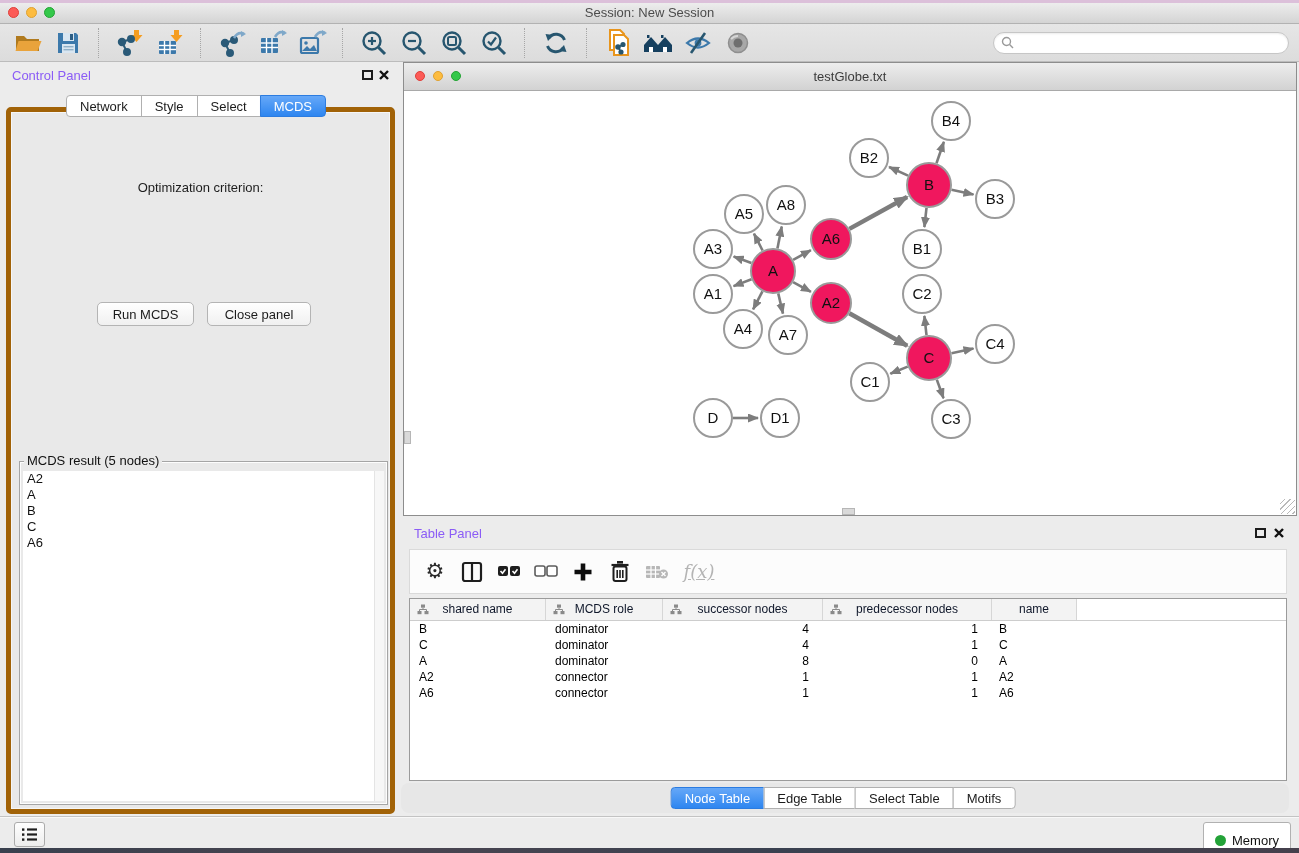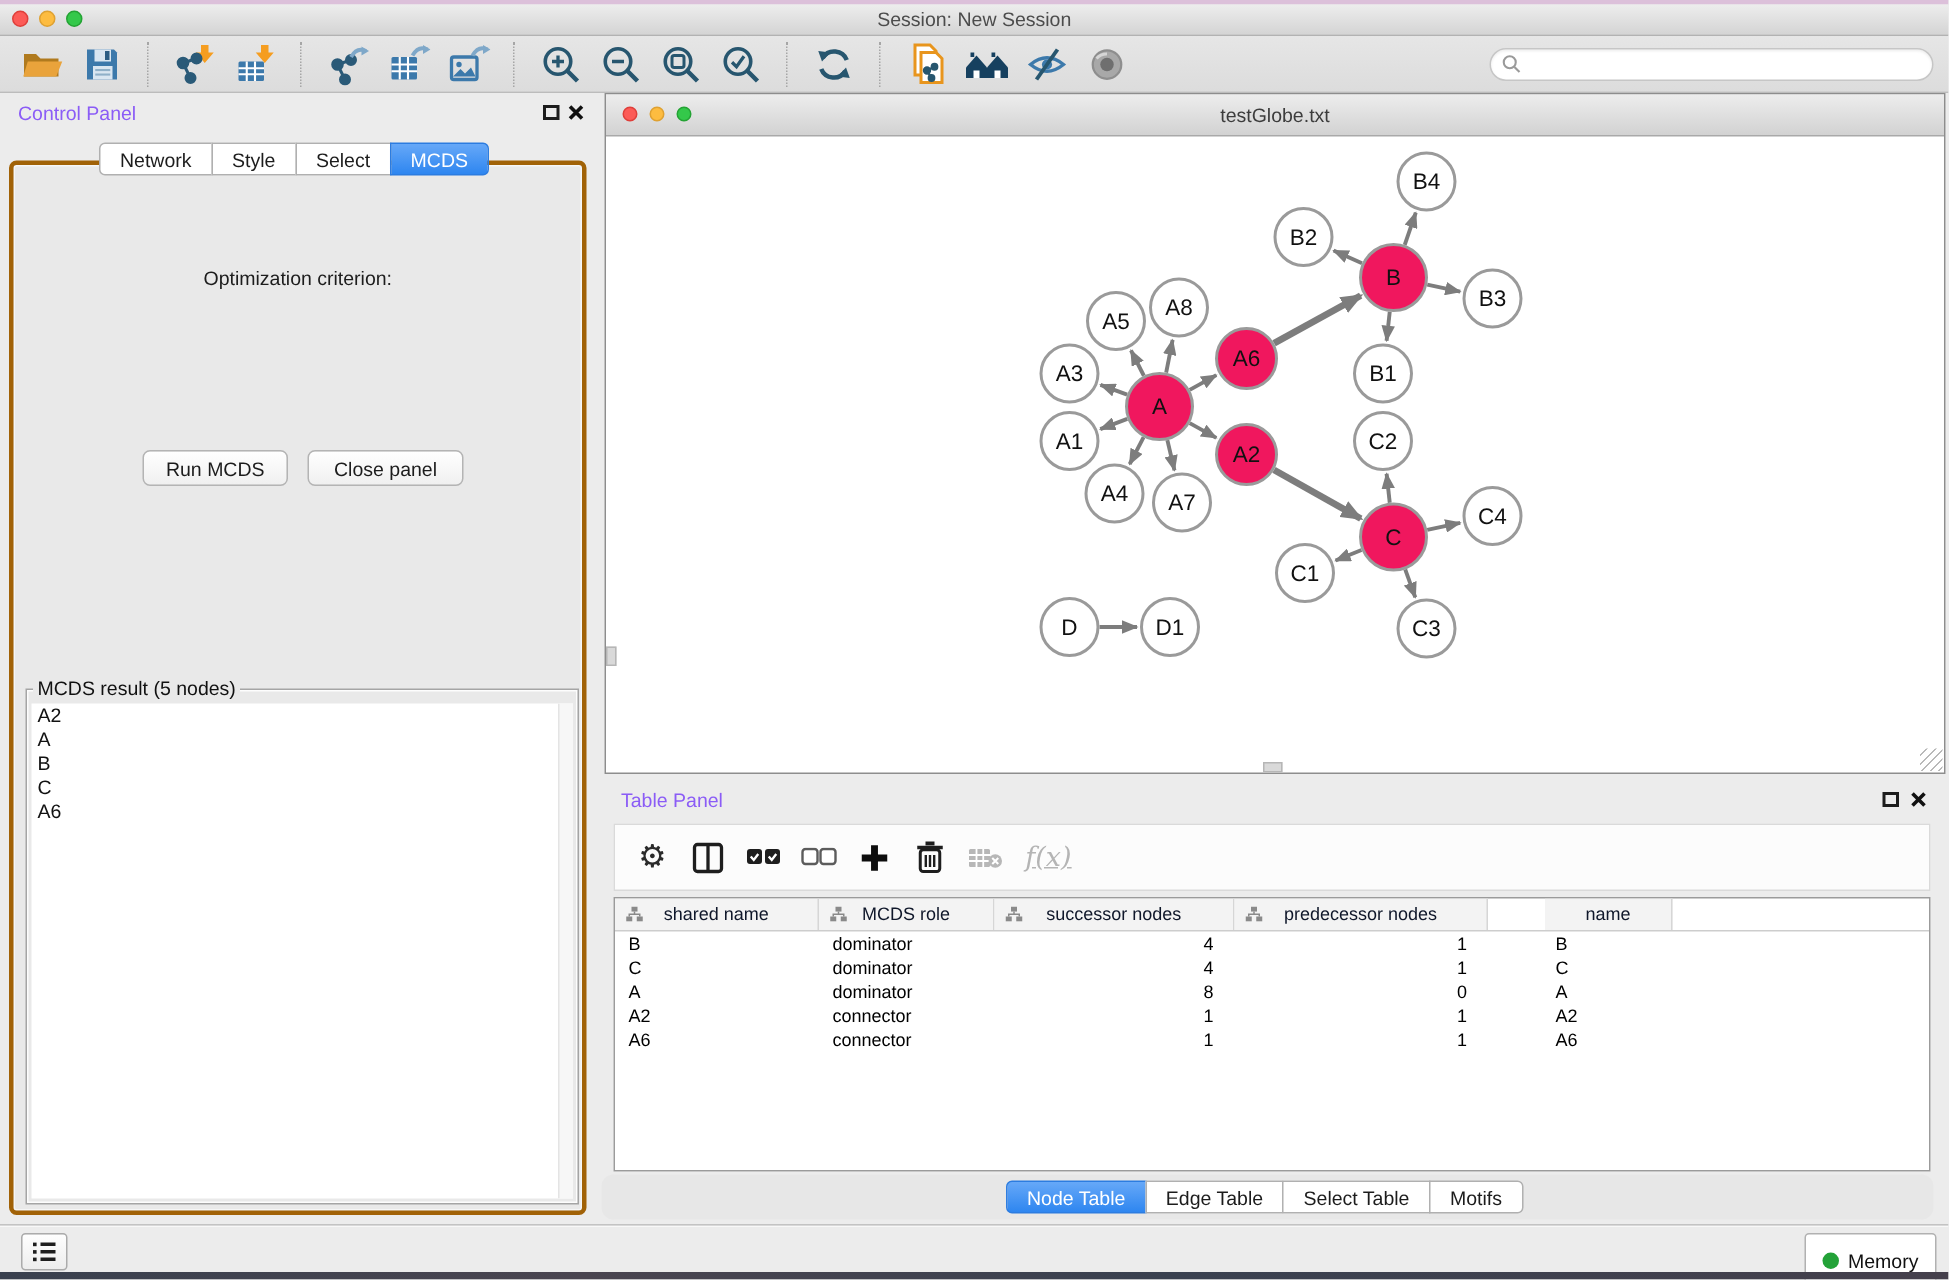--- a/index.html
+++ b/index.html
@@ -34,21 +34,21 @@
 
   
   .panel-header{position:absolute;left:0;top:0;width:100%;height:26px;}
   .panel-title{position:absolute;left:12px;top:6px;font-size:13px;color:#8b5cf6;}
   .float-btn{position:absolute;top:8px;width:11px;height:10px;border:2px solid #1c1c1c;box-sizing:border-box;}
   .close-btn{position:absolute;top:7px;width:12px;height:12px;}
 
   
   .control-panel{position:absolute;left:0;top:62px;width:392px;height:754px;}
   .cp-body{position:absolute;left:6px;top:45px;width:379px;height:697px;background:#e9e9e9;
-    border:3px solid #a16207;border-radius:5px;box-shadow:0 0 0 1px #f6f6f6 inset;}
+    border:5px solid #a16207;border-radius:5px;box-shadow:0 0 0 1px #f6f6f6 inset;}
   .cp-tabs{position:absolute;top:33px;left:50%;transform:translateX(-50%);display:flex;z-index:5;}
   .seg-tab{height:22px;line-height:22px;padding:0 13px;font-size:13px;color:#1c1c1c;background:#fff;
     border:1px solid #b0b0b0;margin-left:-1px;box-sizing:border-box;}
   .seg-tab:first-child{border-radius:4px 0 0 4px;margin-left:0;}
   .seg-tab:last-child{border-radius:0 4px 4px 0;}
   .seg-tab.active{background:linear-gradient(#66a8f8,#2e86f0);border-color:#2c7ce0;color:#fff;}
   .opt-label{position:absolute;left:0;top:68px;width:100%;text-align:center;font-size:13px;color:#1d1d1d;}
   .dropdown{position:absolute;left:44px;top:155px;width:308px;height:26px;background:#fff;
     border:1px solid #b7b7b7;border-radius:4px;box-sizing:border-box;display:flex;align-items:center;}
   .dropdown .dd-text{font-size:13px;color:#111;padding-left:9px;flex:1;}
@@ -85,21 +85,21 @@
   .gear-glyph{font-family:"DejaVu Sans",sans-serif;font-size:21px;color:#2b2b2b;line-height:1;}
   .fx-glyph{font-family:"DejaVu Serif",serif;font-style:italic;font-size:18px;color:#b4b4b4;text-decoration:underline;}
   .tp-table{position:absolute;left:12px;top:78px;width:878px;height:183px;background:#fff;
     border:1px solid #9b9b9b;box-sizing:border-box;overflow:hidden;}
   .tp-header{display:flex;height:21px;border-bottom:1px solid #cdcdcd;}
   .th{position:relative;background:#f3f3f3;border-right:1px solid #d6d6d6;box-sizing:border-box;
     font-size:12px;color:#0f172a;text-align:center;line-height:20px;}
   .th .th-icon{position:absolute;left:7px;top:5px;}
   .tr{display:flex;height:16px;}
   .td{box-sizing:border-box;font-size:12px;color:#000;line-height:16px;white-space:nowrap;overflow:hidden;}
-  .c0{width:136px;} .c1{width:117px;} .c2{width:160px;} .c3{width:169px;} .c4{width:85px;margin-left:38px;}
+  .c0{width:136px;} .c1{width:117px;} .c2{width:160px;} .c3{width:169px;} .c4{width:85px;}
   .td.c0{padding-left:9px;} .td.c1{padding-left:9px;}
   .td.c2{text-align:right;padding-right:14px;} .td.c3{text-align:right;padding-right:14px;}
   .td.c4{padding-left:7px;}
   .tp-footer{position:absolute;left:4px;top:263px;width:888px;height:30px;background:#e7e7e7;border-radius:8px;}
   .tp-tabs{position:absolute;top:266px;left:50%;transform:translateX(-50%);display:flex;z-index:5;}
 
   
   .statusbar{position:absolute;left:0;top:816px;width:100%;height:32px;border-top:1px solid #c3c3c3;
     background:#ececec;box-shadow:0 1px 0 #f8f8f8 inset;}
   .status-left-btn{position:absolute;left:14px;top:5px;width:31px;height:25px;background:linear-gradient(#fefefe,#ededed);

